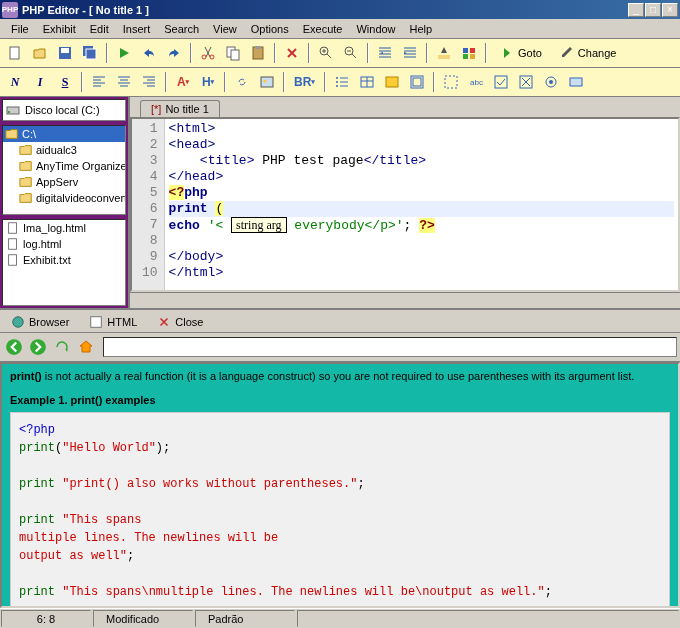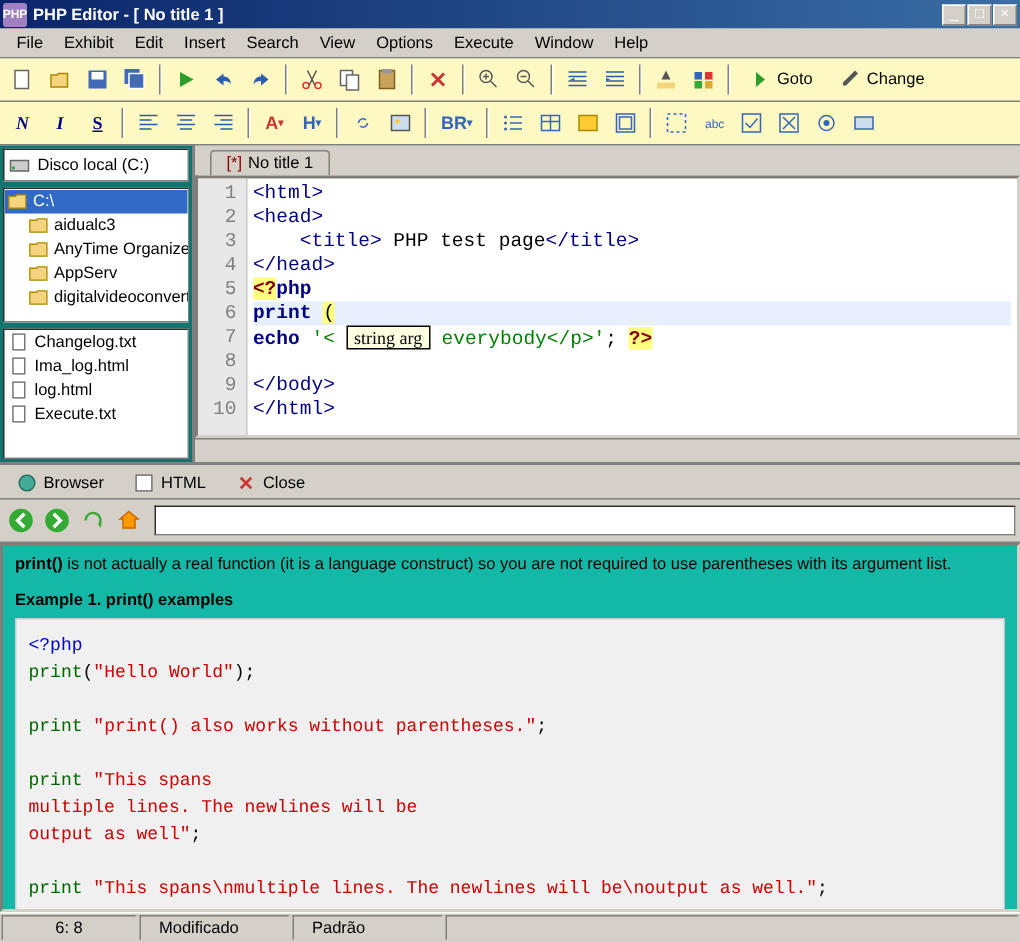--- a/index.html
+++ b/index.html
@@ -11,21 +11,21 @@
 .titlebar-btn { width: 16px; height: 14px; background: #d4d0c8; border: 1px solid #fff; border-bottom-color: #808080; border-right-color: #808080; display: flex; align-items: center; justify-content: center; cursor: pointer; font-size: 10px; font-family: Arial; }
 .menubar { background: #d4d0c8; height: 20px; display: flex; align-items: center; padding: 0 4px; border-bottom: 1px solid #808080; }
 .menubar span { padding: 2px 7px; cursor: pointer; }
 .toolbar { background: #fef9c3; padding: 3px 4px; display: flex; align-items: center; gap: 3px; border-bottom: 1px solid #808080; flex-wrap: wrap; }
 .tbtn { width: 22px; height: 22px; display: flex; align-items: center; justify-content: center; cursor: pointer; border: 1px solid transparent; }
 .tsep { width: 2px; height: 20px; border-left: 1px solid #808080; border-right: 1px solid #fff; margin: 0 2px; }
 .toolbar svg { width: 16px; height: 16px; }
 .txtbtn { display: flex; align-items: center; justify-content: center; font-weight: bold; font-size: 12px; }
 .gotobtn { display: flex; align-items: center; gap: 3px; padding: 0 6px; height: 22px; cursor: pointer; border: 1px solid transparent; }
 .main-area { display: flex; flex: 1; min-height: 0; }
-.sidebar { width: 130px; background: #0f766e; border-right: 2px solid #808080; display: flex; flex-direction: column; }
+.sidebar { width: 130px; background: #701a75; border-right: 2px solid #808080; display: flex; flex-direction: column; }
 .drive-sel { display: flex; align-items: center; padding: 2px; background: #fff; border: 1px inset #808080; margin: 2px; }
 .drive-sel svg { width: 16px; height: 16px; margin-right: 4px; }
 .tree { flex: 0 0 90px; background: #fff; border: 1px inset #808080; margin: 2px; overflow: auto; }
 .tree-item { display: flex; align-items: center; padding: 1px 2px; white-space: nowrap; cursor: pointer; }
 .tree-item.sel { background: #316ac5; color: #fff; }
 .tree-item svg { width: 14px; height: 14px; margin-right: 3px; flex-shrink: 0; }
 .filelist { flex: 1; background: #fff; border: 1px inset #808080; margin: 2px; overflow: auto; }
 .file-item { display: flex; align-items: center; padding: 1px 3px; cursor: pointer; }
 .file-item svg { width: 14px; height: 14px; margin-right: 3px; }
 .editor-area { flex: 1; display: flex; flex-direction: column; min-width: 0; }
@@ -351,39 +351,33 @@
             <path d="M1 4h5l1-1h7v10H1z" fill="#f4d47c" stroke="#aa8800"></path>
           </svg>
           <span>digitalvideoconvert</span>
         </div>
       </div>
     <div class="filelist" id="filelist">
         <div class="file-item">
           <svg viewBox="0 0 16 16">
             <rect x="3" y="2" width="9" height="12" fill="#fff" stroke="#666"></rect>
           </svg>
-          <span>Changelog.txt</span>
+          <span>Ima_log.html</span>
         </div>
         <div class="file-item">
           <svg viewBox="0 0 16 16">
             <rect x="3" y="2" width="9" height="12" fill="#fff" stroke="#666"></rect>
           </svg>
-          <span>Ima_log.html</span>
+          <span>log.html</span>
         </div>
         <div class="file-item">
           <svg viewBox="0 0 16 16">
             <rect x="3" y="2" width="9" height="12" fill="#fff" stroke="#666"></rect>
           </svg>
-          <span>log.html</span>
-        </div>
-        <div class="file-item">
-          <svg viewBox="0 0 16 16">
-            <rect x="3" y="2" width="9" height="12" fill="#fff" stroke="#666"></rect>
-          </svg>
-          <span>Execute.txt</span>
+          <span>Exhibit.txt</span>
         </div>
       </div>
   </div>
   <div class="editor-area">
     <div class="tabs">
       <div class="tab">
         <span style="color:#800">[*]</span>
           <span>No title 1</span>
       </div>
     </div>

